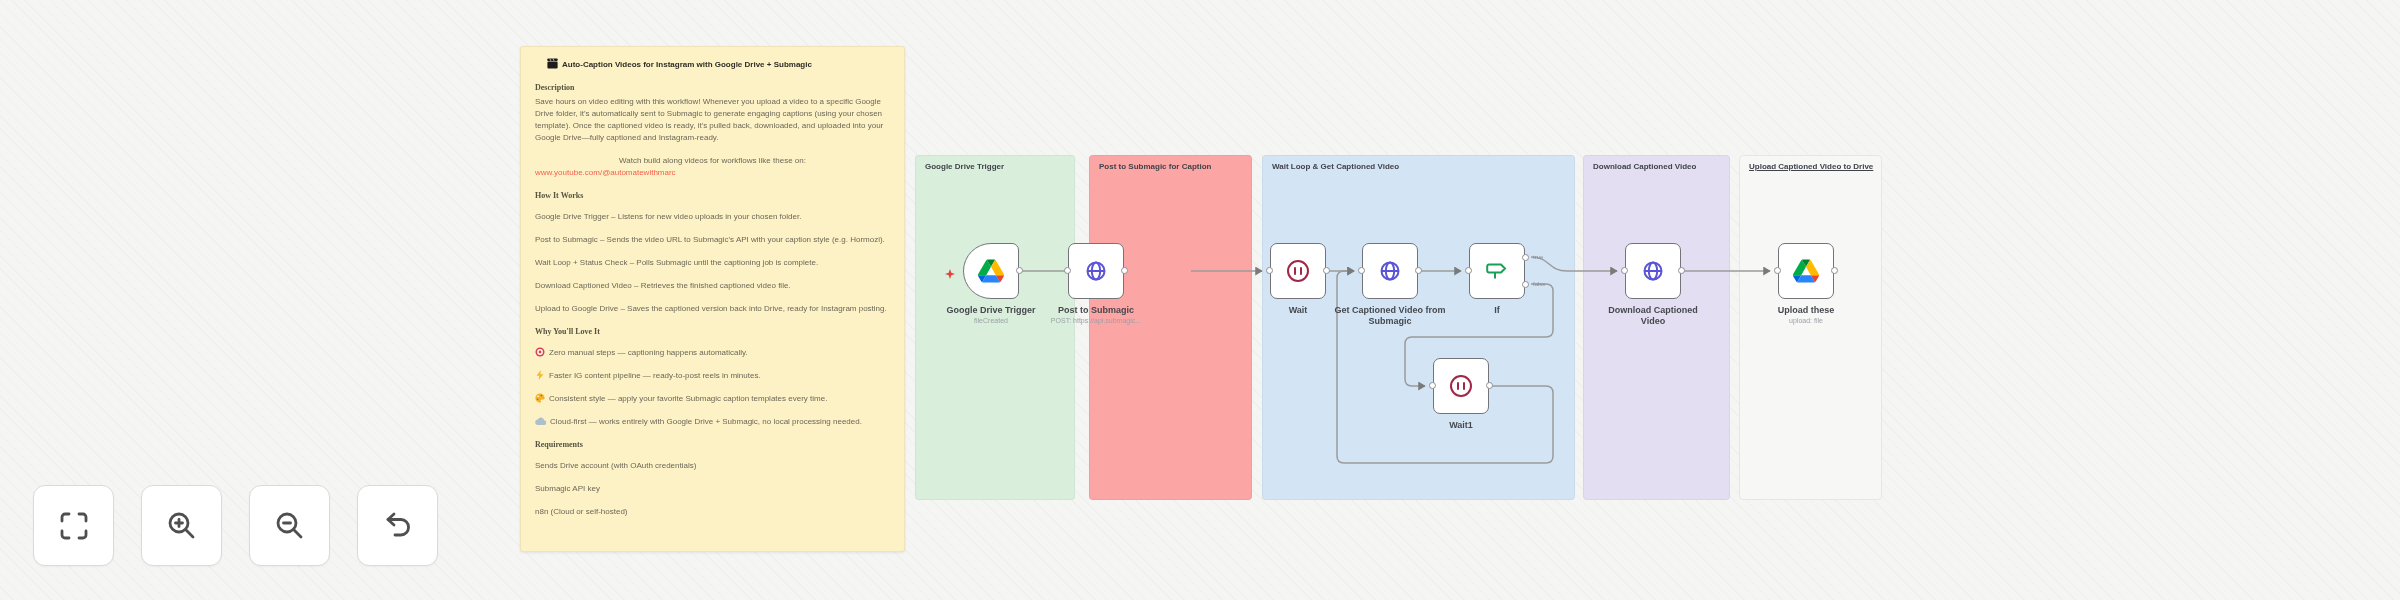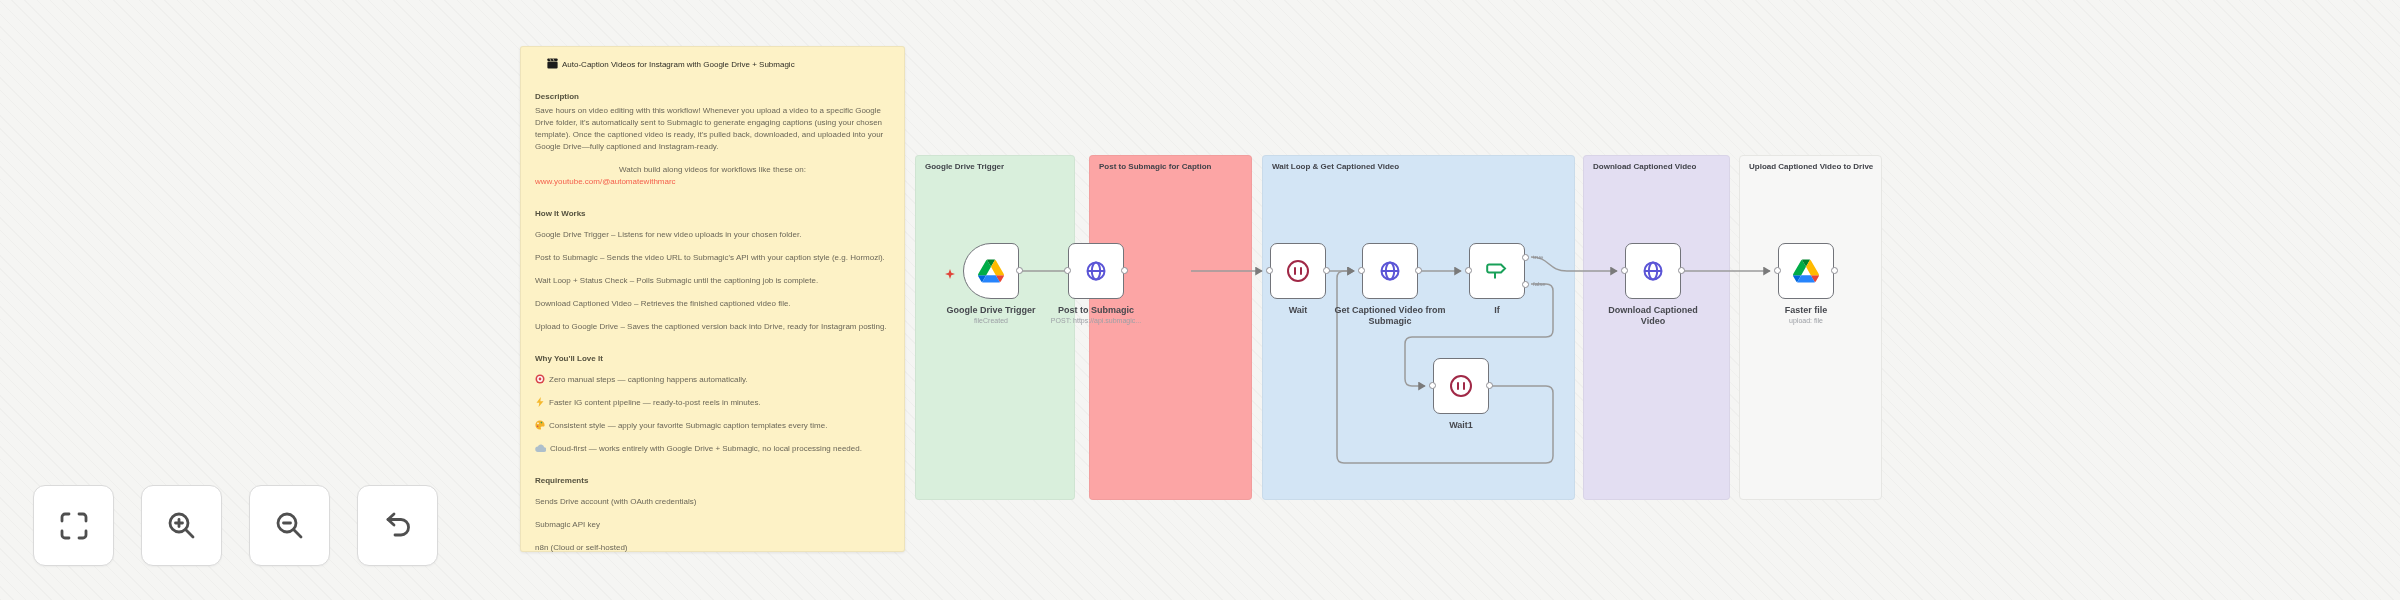--- a/index.html
+++ b/index.html
@@ -11,37 +11,37 @@
     background-image:repeating-linear-gradient(45deg, rgba(0,0,0,0.025) 0px, rgba(0,0,0,0.025) 1px, transparent 1px, transparent 9px);
   }
 
   
   .sticky-note {
     position:absolute; left:520px; top:46px; width:385px; height:506px;
     background:#fdf2c6; border:1px solid rgba(0,0,0,0.06); border-radius:3px;
     padding:11px 14px; box-shadow:0 1px 3px rgba(0,0,0,0.08);
     font-size:8px; line-height:1.5; color:#6b6758;
   }
-  .sticky-note .note-title { font-weight:400; color:#2f2d26; margin-bottom:11px;padding-left:12px; }
+  .sticky-note .note-title { font-weight:700; color:#2f2d26; margin-bottom:11px;padding-left:12px; }
   .sticky-note .note-title svg { vertical-align:-2px; margin-right:4px; }
-  .sticky-note .note-h { font-weight:700; color:#55523f; margin:20px 0 2px 0; }
+  .sticky-note .note-h { font-weight:700; color:#55523f; margin:11px 0 2px 0;font-family:Liberation Serif, serif; }
   .sticky-note p { margin:0 0 11px 0; }
   .sticky-note .link { color:#f4604d; }
   .bullet-line { margin:0 0 11px 0; }
   .bullet-line svg { vertical-align:-2px; margin-right:4px; }
 
   
   .group { position:absolute; border-radius:4px; border:1px solid rgba(0,0,0,0.045); }
   .group-label { position:absolute; top:6px; left:9px; font-size:8px; font-weight:600; color:#41434a; line-height:1.3; }
   .g0 { left:915px;  top:155px; width:160px; height:345px; background:#d9efdc; }
   .g1 { left:1089px; top:155px; width:163px; height:345px; background:#fca5a5; }
   .g2 { left:1262px; top:155px; width:313px; height:345px; background:#d3e5f5;text-align:center; }
   .g3 { left:1583px; top:155px; width:147px; height:345px; background:#e3def2; }
   .g4 { left:1739px; top:155px; width:143px; height:345px; background:#f7f7f6; border-color:#e6e6e3; }
-  .g4 .group-label { width:126px; }
+  .g4 .group-label { width:126px;text-decoration:underline; }
 
   
   svg.wires { position:absolute; left:0; top:0; z-index:2; }
   .wire { stroke:#9b9b9b; stroke-width:1.5; fill:none; }
 
   
   .node { position:absolute; z-index:3; width:56px; height:56px; }
   .node-box {
     width:56px; height:56px; background:#fff; border:1.6px solid #72747a; border-radius:7px;
     display:flex; align-items:center; justify-content:center; position:relative;
@@ -235,21 +235,21 @@
       <path fill="#00ac47" d="m43.65 25-13.75-23.8c-1.35.8-2.5 1.9-3.3 3.3l-25.4 44a9.06 9.06 0 0 0-1.2 4.5h27.5z"></path>
       <path fill="#ea4335" d="m73.55 76.8c1.35-.8 2.5-1.9 3.3-3.3l1.6-2.75 7.65-13.25c.8-1.4 1.2-2.95 1.2-4.5h-27.5l5.85 11.5z"></path>
       <path fill="#00832d" d="m43.65 25 13.75-23.8c-1.35-.8-2.9-1.2-4.5-1.2h-18.5c-1.6 0-3.15.45-4.5 1.2z"></path>
       <path fill="#2684fc" d="m59.8 53h-32.3l-13.75 23.8c1.35.8 2.9 1.2 4.5 1.2h50.8c1.6 0 3.15-.45 4.5-1.2z"></path>
       <path fill="#ffba00" d="m73.4 26.5-12.7-22c-.8-1.4-1.95-2.5-3.3-3.3l-13.75 23.8 16.15 28h27.45c0-1.55-.4-3.1-1.2-4.5z"></path>
     </svg>
     <span class="port in"></span>
     <span class="port out"></span>
   </div>
   <div class="node-label">
-    <span>Faster file</span>
+    <span>Upload these</span>
     <span class="node-sub">upload: file</span>
   </div>
 </div>
 
 <div class="sticky-note">
   <div class="note-title">
     <svg width="11" height="11" viewBox="0 0 14 14">
       <rect x="0.5" y="0.5" width="13" height="3.4" rx="1" fill="#1c1c1c"></rect>
       <rect x="0.5" y="4.6" width="13" height="8.9" rx="1.4" fill="#1c1c1c"></rect>
       <line x1="3.5" y1="0.7" x2="5" y2="3.7" stroke="#fdf2c6" stroke-width="0.9"></line>

